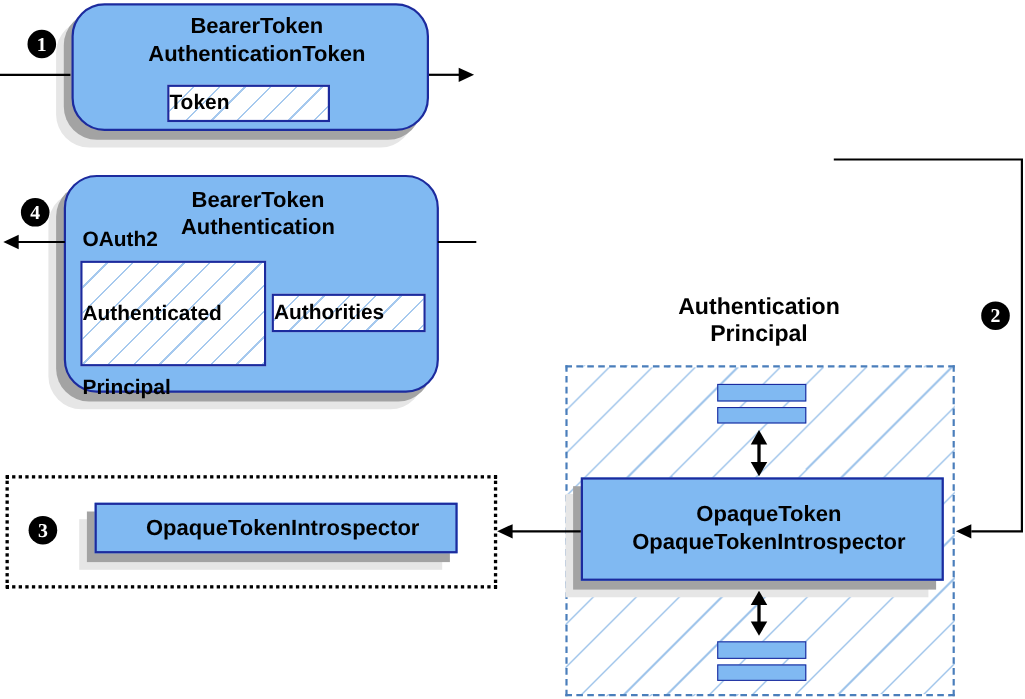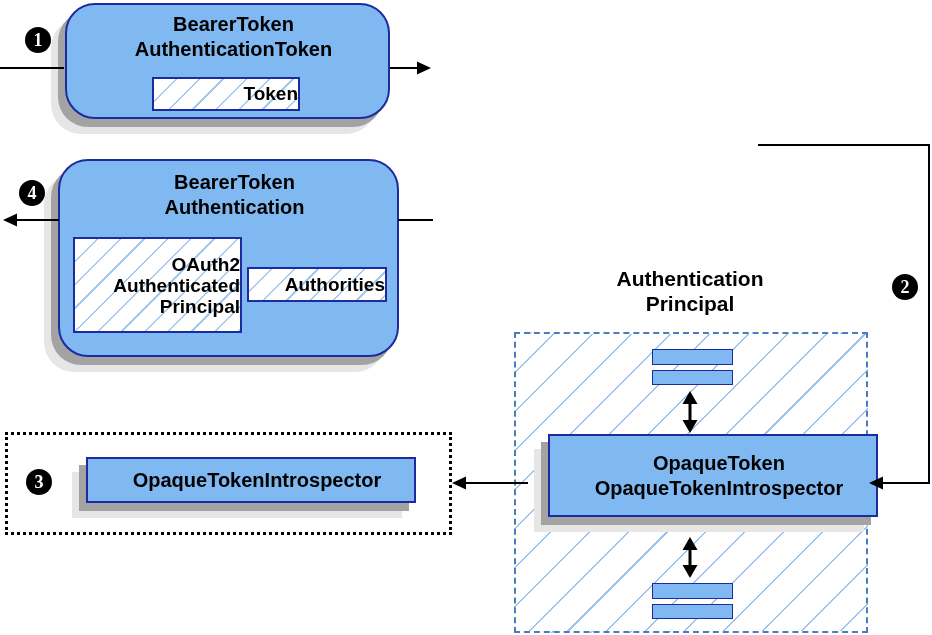--- a/index.html
+++ b/index.html
@@ -14,21 +14,21 @@
     box-shadow:-7px 8px 0 0 #a3a3a3,-14px 15px 0 0 #e6e6e6;
     padding-left:12px;
   }
   .rounded{border-radius:30px;}
   .title{text-align:center;font-size:20px;line-height:25px;}
   .chip{
     position:absolute;box-sizing:border-box;
     background-color:#fff;
     background-image:repeating-linear-gradient(135deg,rgba(0,0,0,0) 0 15px,#a6c9ee 15px 16.5px);
     border:2px solid #1c2b9e;
-    display:flex;flex-direction:column;align-items:flex-end;justify-content:center;
+    display:flex;flex-direction:column;align-items:flex-start;justify-content:center;
     text-align:center;font-size:19px;line-height:22px;
   }
   .badge{
     position:absolute;width:26px;height:26px;border-radius:50%;
     background:#000;color:#fff;
     font-family:"Liberation Serif",serif;font-size:18px;font-weight:bold;
     display:flex;align-items:center;justify-content:center;
   }
   .providers-container{
     position:absolute;left:514px;top:332px;width:354px;height:301px;box-sizing:border-box;
@@ -66,21 +66,21 @@
       <div>Token</div>
     </div>
   </div>
 
 
   <div class="node rounded" style="left:58px;top:159px;width:341px;height:198px;">
     <div class="title" style="margin-top:9px;">
       <div>BearerToken</div>
       <div>Authentication</div>
     </div>
-    <div class="chip" style="left:13px;top:76px;width:169px;height:96px;line-height:21px;">
+    <div class="chip" style="left:13px;top:76px;width:169px;height:96px;line-height:21px;gap:46px;">
       <div>OAuth2</div>
       <div>Authenticated</div>
       <div>Principal</div>
     </div>
     <div class="chip" style="left:187px;top:106px;width:140px;height:35px;">
       <div>Authorities</div>
     </div>
   </div>
 
   <div class="group-label">
@@ -88,21 +88,21 @@
     <div>Principal</div>
   </div>
 
   <div class="providers-container">
     <div class="bar" style="left:136px;top:15px;width:81px;height:16px;"></div>
     <div class="bar" style="left:136px;top:36px;width:81px;height:15px;"></div>
     <div class="bar" style="left:136px;top:249px;width:81px;height:16px;"></div>
     <div class="bar" style="left:136px;top:270px;width:81px;height:15px;"></div>
   </div>
 
-  <div class="node flexcenter" style="left:548px;top:434px;width:330px;height:83px;">
+  <div class="node flexcenter" style="left:528px;top:434px;width:330px;height:94px;">
     <div class="title">
       <div>OpaqueToken</div>
       <div>OpaqueTokenIntrospector</div>
     </div>
   </div>
 
   <div class="introspector-container"></div>
 
   <div class="node flexcenter" style="left:86px;top:457px;width:330px;height:46px;">
     <div class="title">OpaqueTokenIntrospector</div>

